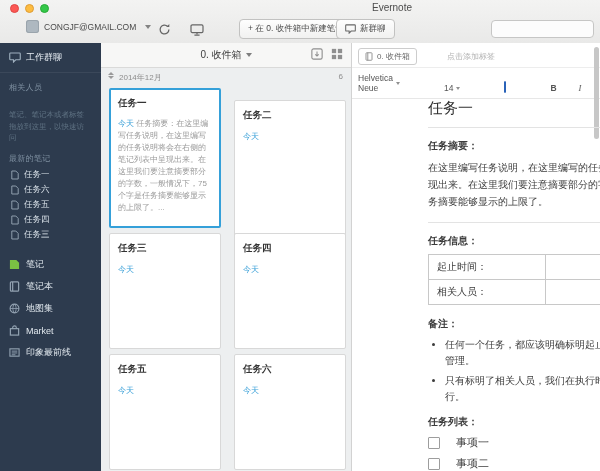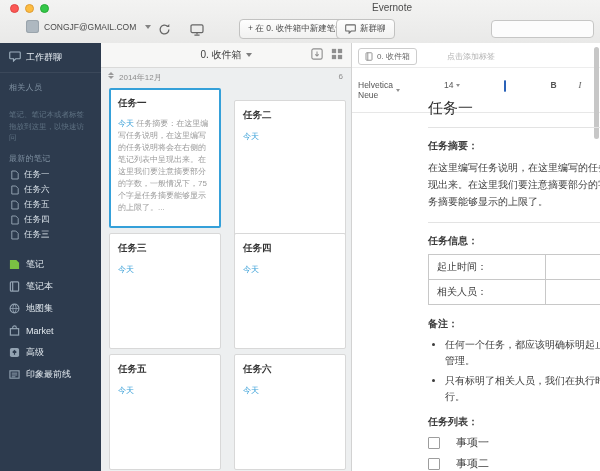--- a/index.html
+++ b/index.html
@@ -17,21 +17,21 @@
   .tl.green{background:#33c748;border:.5px solid #27aa35;}
   .app-title{position:absolute;left:372px;top:2px;font-size:10px;color:#4c4c4c;}
   .account{position:absolute;left:26px;top:20px;display:flex;align-items:center;gap:5px;font-size:8.5px;color:#4a4a4a;cursor:default;}
   .avatar{width:13px;height:13px;border-radius:3px;background:#aeb8c0;display:inline-block;box-shadow:inset 0 0 0 1px #9aa4ac;}
   .tb-icon{position:absolute;display:inline-flex;align-items:center;}
   .tb-btn{position:absolute;height:20px;display:inline-flex;align-items:center;gap:4px;padding:0 8px;border:1px solid #c2c2c1;border-radius:4px;background:linear-gradient(#fefefe,#f1f1f0);font-size:8.5px;color:#4a4a4a;font-family:inherit;}
   .search{position:absolute;left:491px;top:20px;width:103px;height:18px;border:1px solid #c6c6c5;border-radius:4px;background:#fcfcfc;outline:none;font-size:9px;padding:0 6px;box-sizing:border-box;color:#555;}
 
   
   .sidebar{position:absolute;left:0;top:43px;width:101px;bottom:0;background:#2d3b4e;color:#dfe6ec;overflow:hidden;}
-  .sb-workchat{display:flex;align-items:flex-start;gap:5px;padding:8px 6px 8px 9px;font-size:9px;color:#e7edf3;border-bottom:1px solid rgba(255,255,255,.07);cursor:default;}
+  .sb-workchat{display:flex;align-items:center;gap:5px;padding:8px 6px 8px 9px;font-size:9px;color:#e7edf3;border-bottom:1px solid rgba(255,255,255,.07);cursor:default;}
   .sb-section{font-size:8px;color:#7e8fa0;margin:9px 0 4px 9px;letter-spacing:.3px;}
   .sb-hint{font-size:7.5px;color:#5f7283;line-height:1.55;margin:16px 10px 2px 9px;}
   .sb-note{display:flex;align-items:center;gap:5px;font-size:8.5px;color:#dbe3ea;padding:2px 0 2px 11px;height:11px;cursor:default;}
   .sb-nav{margin-top:11px;text-align:center;}
   .sb-nav-item{display:flex;align-items:center;gap:6px;font-size:9px;color:#e2e9ef;padding:0 0 0 9px;height:22px;cursor:default;}
   .sb-nav-item .ic,.sb-note .ic,.sb-workchat .ic{display:inline-flex;align-items:center;}
 
   
   .notelist{position:absolute;left:101px;top:43px;width:251px;bottom:0;background:#edeff0;border-right:1px solid #d2d2d2;box-sizing:border-box;overflow:hidden;}
   .nl-header{position:relative;height:24px;background:#f7f7f6;border-bottom:1px solid #dadad9;}
@@ -56,21 +56,21 @@
   .c2{left:8px;top:190px;width:112px;height:116px;}
   .c3{left:133px;top:190px;width:112px;height:116px;}
   .c4{left:8px;top:311px;width:112px;height:116px;}
   .c5{left:133px;top:311px;width:112px;height:116px;}
 
   
   .editor{position:absolute;left:352px;top:43px;right:0;bottom:0;background:#fff;overflow:hidden;}
   .ed-infobar{display:flex;align-items:center;height:22px;padding:2px 6px 0 6px;}
   .nb-chip{display:inline-flex;align-items:center;gap:4px;border:1px solid #cdcdcd;border-radius:3px;padding:2px 6px;font-size:8px;color:#666;background:#fff;cursor:default;}
   .tag-ph{font-size:8px;color:#b1b1b1;margin-left:30px;cursor:text;}
-  .ed-format{display:flex;align-items:flex-start;height:20px;border-top:1px solid #ededed;border-bottom:1px solid #e7e7e7;padding:12px 6px;font-size:8.5px;color:#555;gap:22px;}
+  .ed-format{display:flex;align-items:flex-end;height:20px;border-top:1px solid #ededed;border-bottom:1px solid #e7e7e7;padding:5px 6px;font-size:8.5px;color:#555;gap:22px;}
   .fmt-sep{width:1px;height:12px;background:#ddd;}
   .fmt-sel{display:inline-flex;align-items:center;cursor:default;}
   .swatch{width:10px;height:10px;border-radius:2px;background:#2d72d9;border:1px solid #2a62b8;display:inline-block;cursor:default;}
   .fmt-b{font-weight:bold;cursor:default;}
   .fmt-i{font-style:italic;font-family:"Liberation Serif",serif;cursor:default;}
   .fmt-u{text-decoration:underline;cursor:default;}
   .fmt-a{border-bottom:2px solid #4aa3df;line-height:1;cursor:default;}
   .ed-scrollbar{position:absolute;right:1px;top:4px;width:5px;height:92px;border-radius:3px;background:#c7c7c7;}
   .ed-body{position:absolute;left:76px;top:56px;width:320px;color:#3c3c3c;cursor:text;}
   .ed-title{font-size:15px;color:#2f2f2f;font-weight:500;margin:0 0 9px 0;}
@@ -216,29 +216,20 @@
       <span>地图集</span>
     </div>
     <div class="sb-nav-item">
       <span class="ic">
           <svg width="11" height="11" viewBox="0 0 12 12">
             <rect x="1.5" y="4" width="9" height="7" fill="none" stroke="#93a3b2" stroke-width="1.3"></rect>
             <path d="M4 4V3a2 2 0 0 1 4 0v1" fill="none" stroke="#93a3b2" stroke-width="1.2"></path>
           </svg>
         </span>
       <span>Market</span>
-    </div>
-    <div class="sb-nav-item">
-      <span class="ic">
-          <svg width="11" height="11" viewBox="0 0 12 12">
-            <rect x="1" y="1" width="10" height="10" rx="2" fill="#93a3b2"></rect>
-            <path d="M6 8.5V4M4 6l2-2 2 2" stroke="#2d3b4e" stroke-width="1.3" fill="none"></path>
-          </svg>
-        </span>
-      <span>高级</span>
     </div>
     <div class="sb-nav-item">
       <span class="ic">
           <svg width="11" height="11" viewBox="0 0 12 12">
             <rect x="1" y="2" width="10" height="8" fill="none" stroke="#93a3b2" stroke-width="1.2"></rect>
             <path d="M3 4.5h6M3 6.5h6M3 8.5h4" stroke="#93a3b2" stroke-width="1"></path>
           </svg>
         </span>
       <span>印象最前线</span>
     </div>

